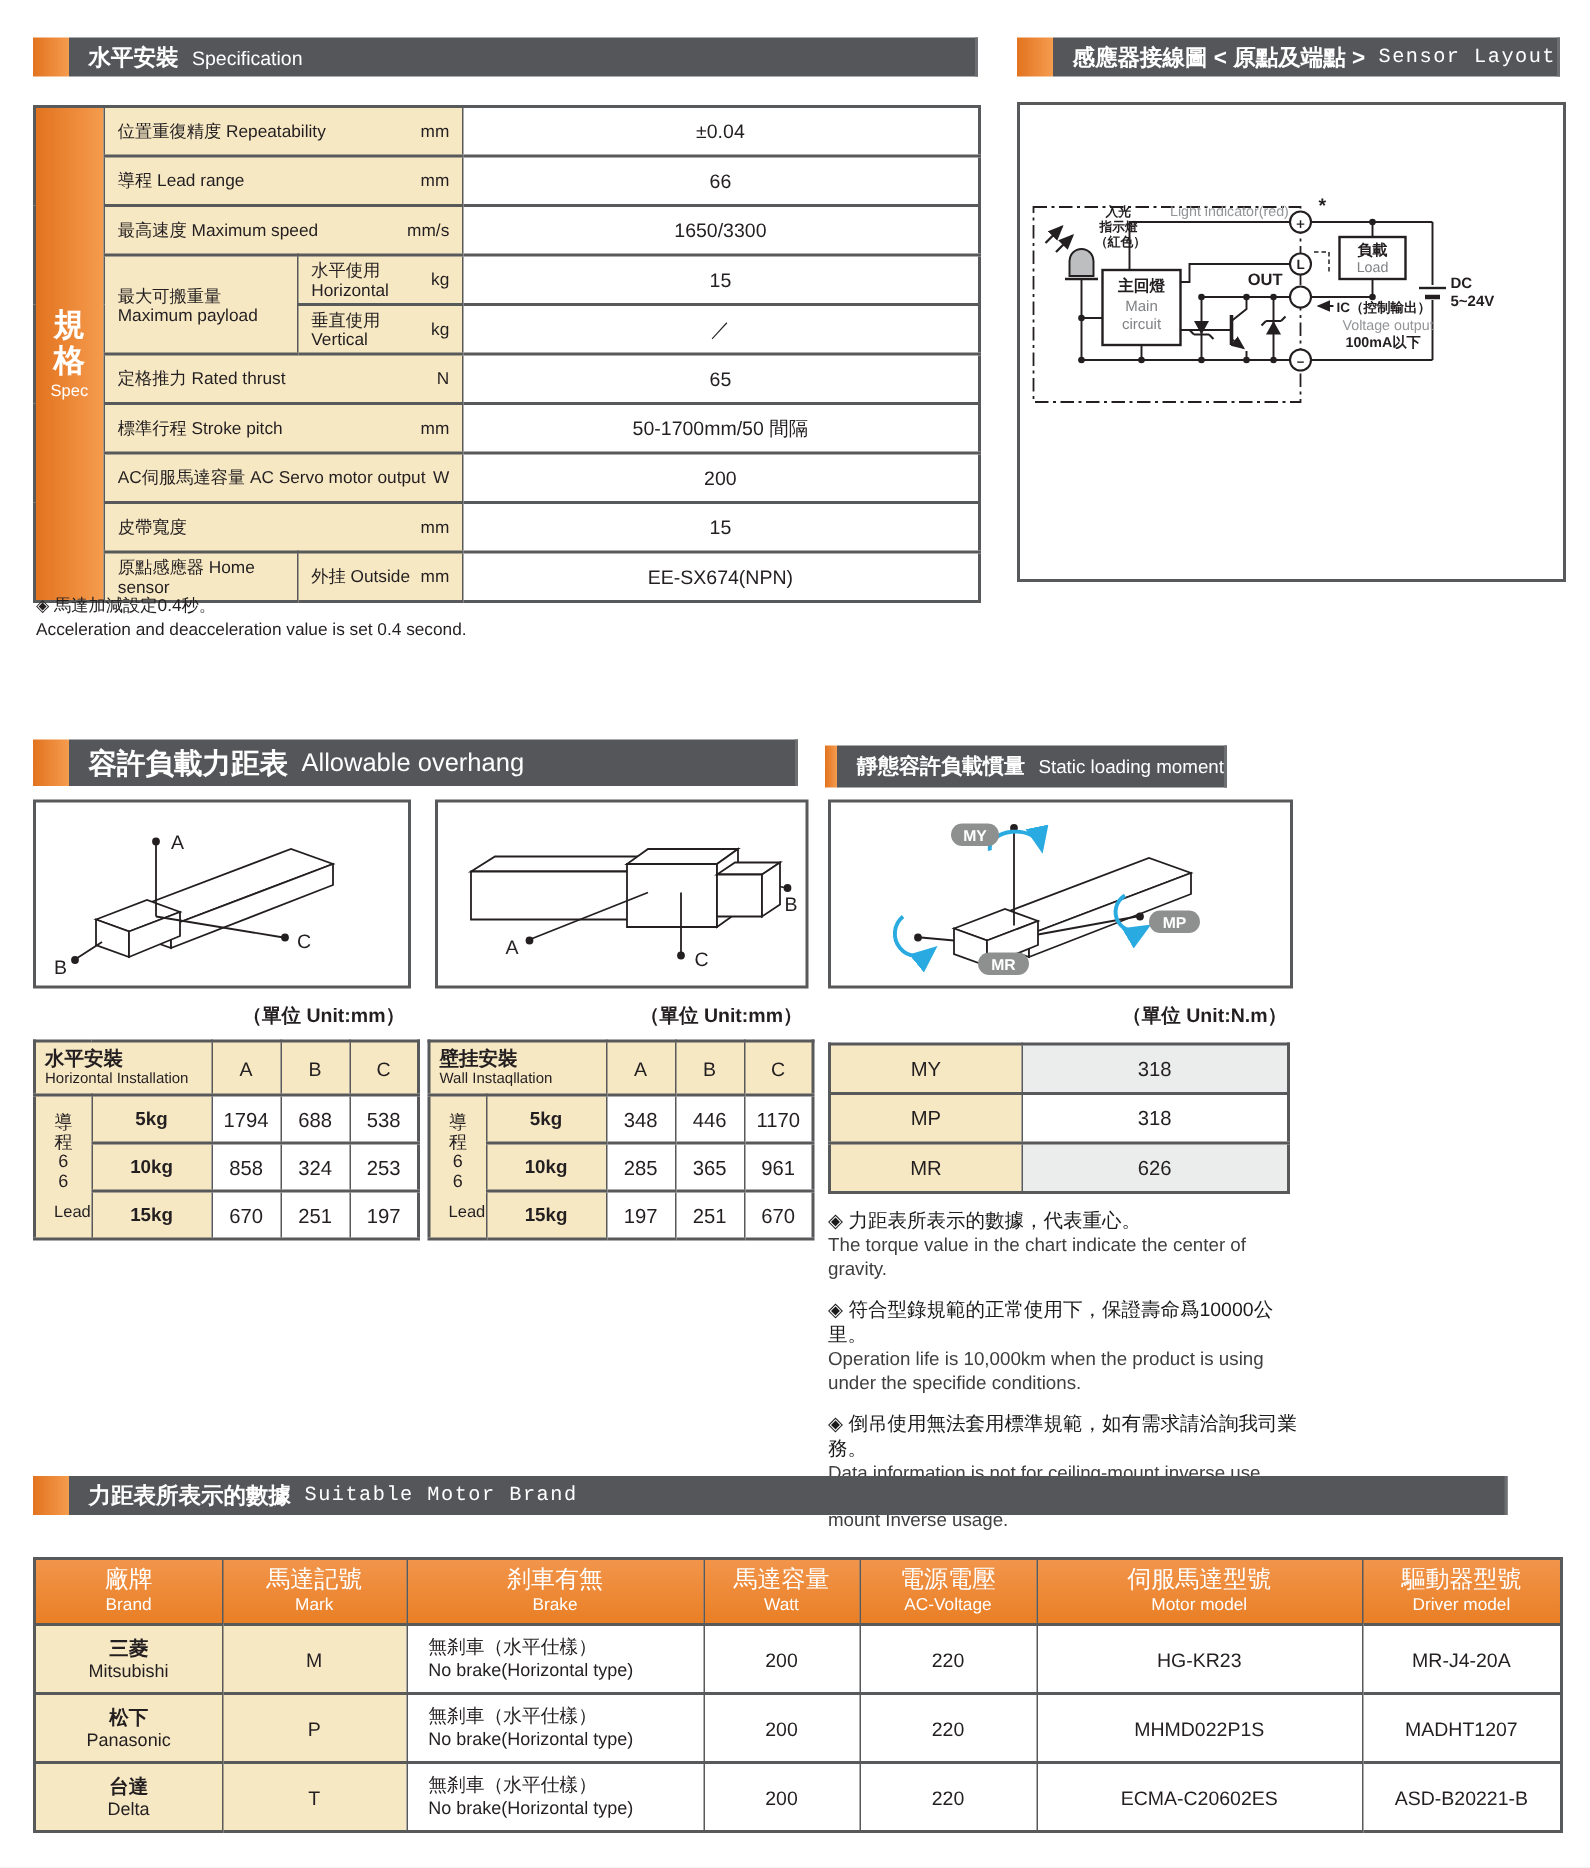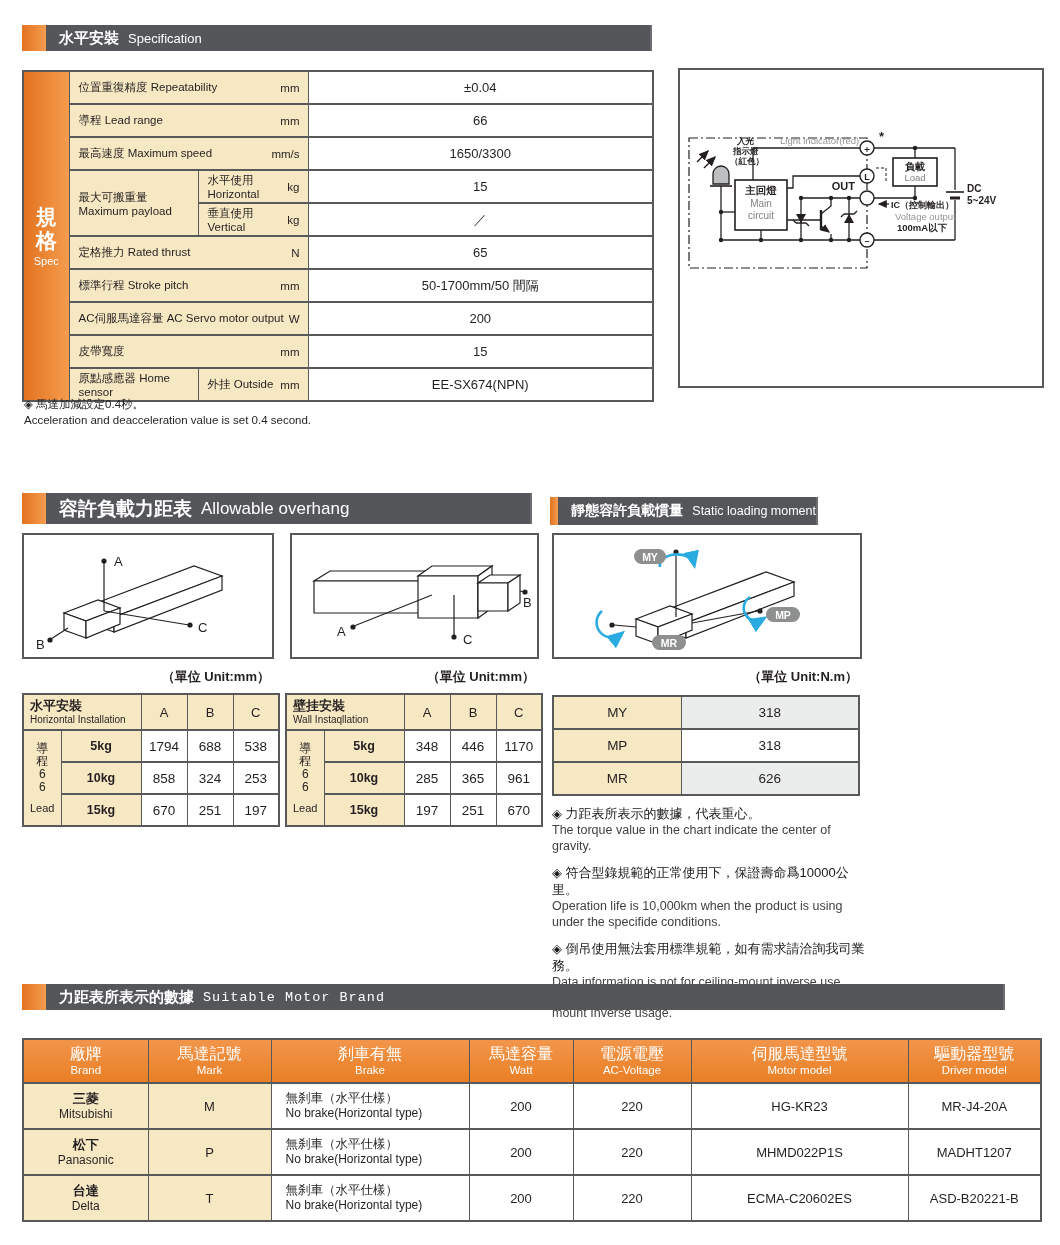--- a/index.html
+++ b/index.html
@@ -42,21 +42,21 @@
   
   .unitcap{position:absolute;font-size:13px;font-weight:600;text-align:right;}
 
   
   table.ov{position:absolute;border:2px solid #58595B;}
   table.ov td{height:30px;text-align:center;}
   .ovtitle{text-align:left !important;padding-left:6px !important;}
   .ovzh{font-size:13px;font-weight:bold;line-height:1.1;}
   .oven{font-size:10px;line-height:1.1;}
   .leadzh{width:1.05em;margin:0 auto;word-break:break-all;line-height:1.08;font-size:12px;text-align:center;}
-  .leaden{font-size:11px;margin-top:8px;}
+  .leaden{font-size:11px;margin-top:8px;text-align:right;}
   td.num{background:#fff;font-size:13.5px;}
   td.loadc{font-size:12.5px;font-weight:600;}
   td.abc{font-size:13px;}
 
   
   table.mo{position:absolute;left:552px;top:695px;width:306px;border:2px solid #58595B;}
   table.mo td{height:31px;text-align:center;font-size:13.5px;}
   table.mo tr:nth-child(odd) td.v{background:#EBECEC;}
   table.mo tr:nth-child(even) td.v{background:#fff;}
 
@@ -88,20 +88,27 @@
 <div id="page">
 
   <div class="secbar" style="left:22px;top:25px;width:630px;height:26px">
     <div class="accent"></div>
     <div class="bar">
       <span class="bzh">水平安裝</span>
       <span class="ben">Specification</span>
     </div>
   </div>
 
+  <div class="secbar" style="left:678px;top:25px;width:362px;height:26px">
+    <div class="accent"></div>
+    <div class="bar">
+      <span class="bzh">感應器接線圖 &lt; 原點及端點 &gt;</span>
+      <span class="ben mono">Sensor Layout</span>
+    </div>
+  </div>
 
   <table class="spec">
     <colgroup>
         <col style="width:46px">
         <col style="width:129px">
         <col style="width:110px">
         <col style="width:345px">
       </colgroup>
     <tbody>
         <tr>

